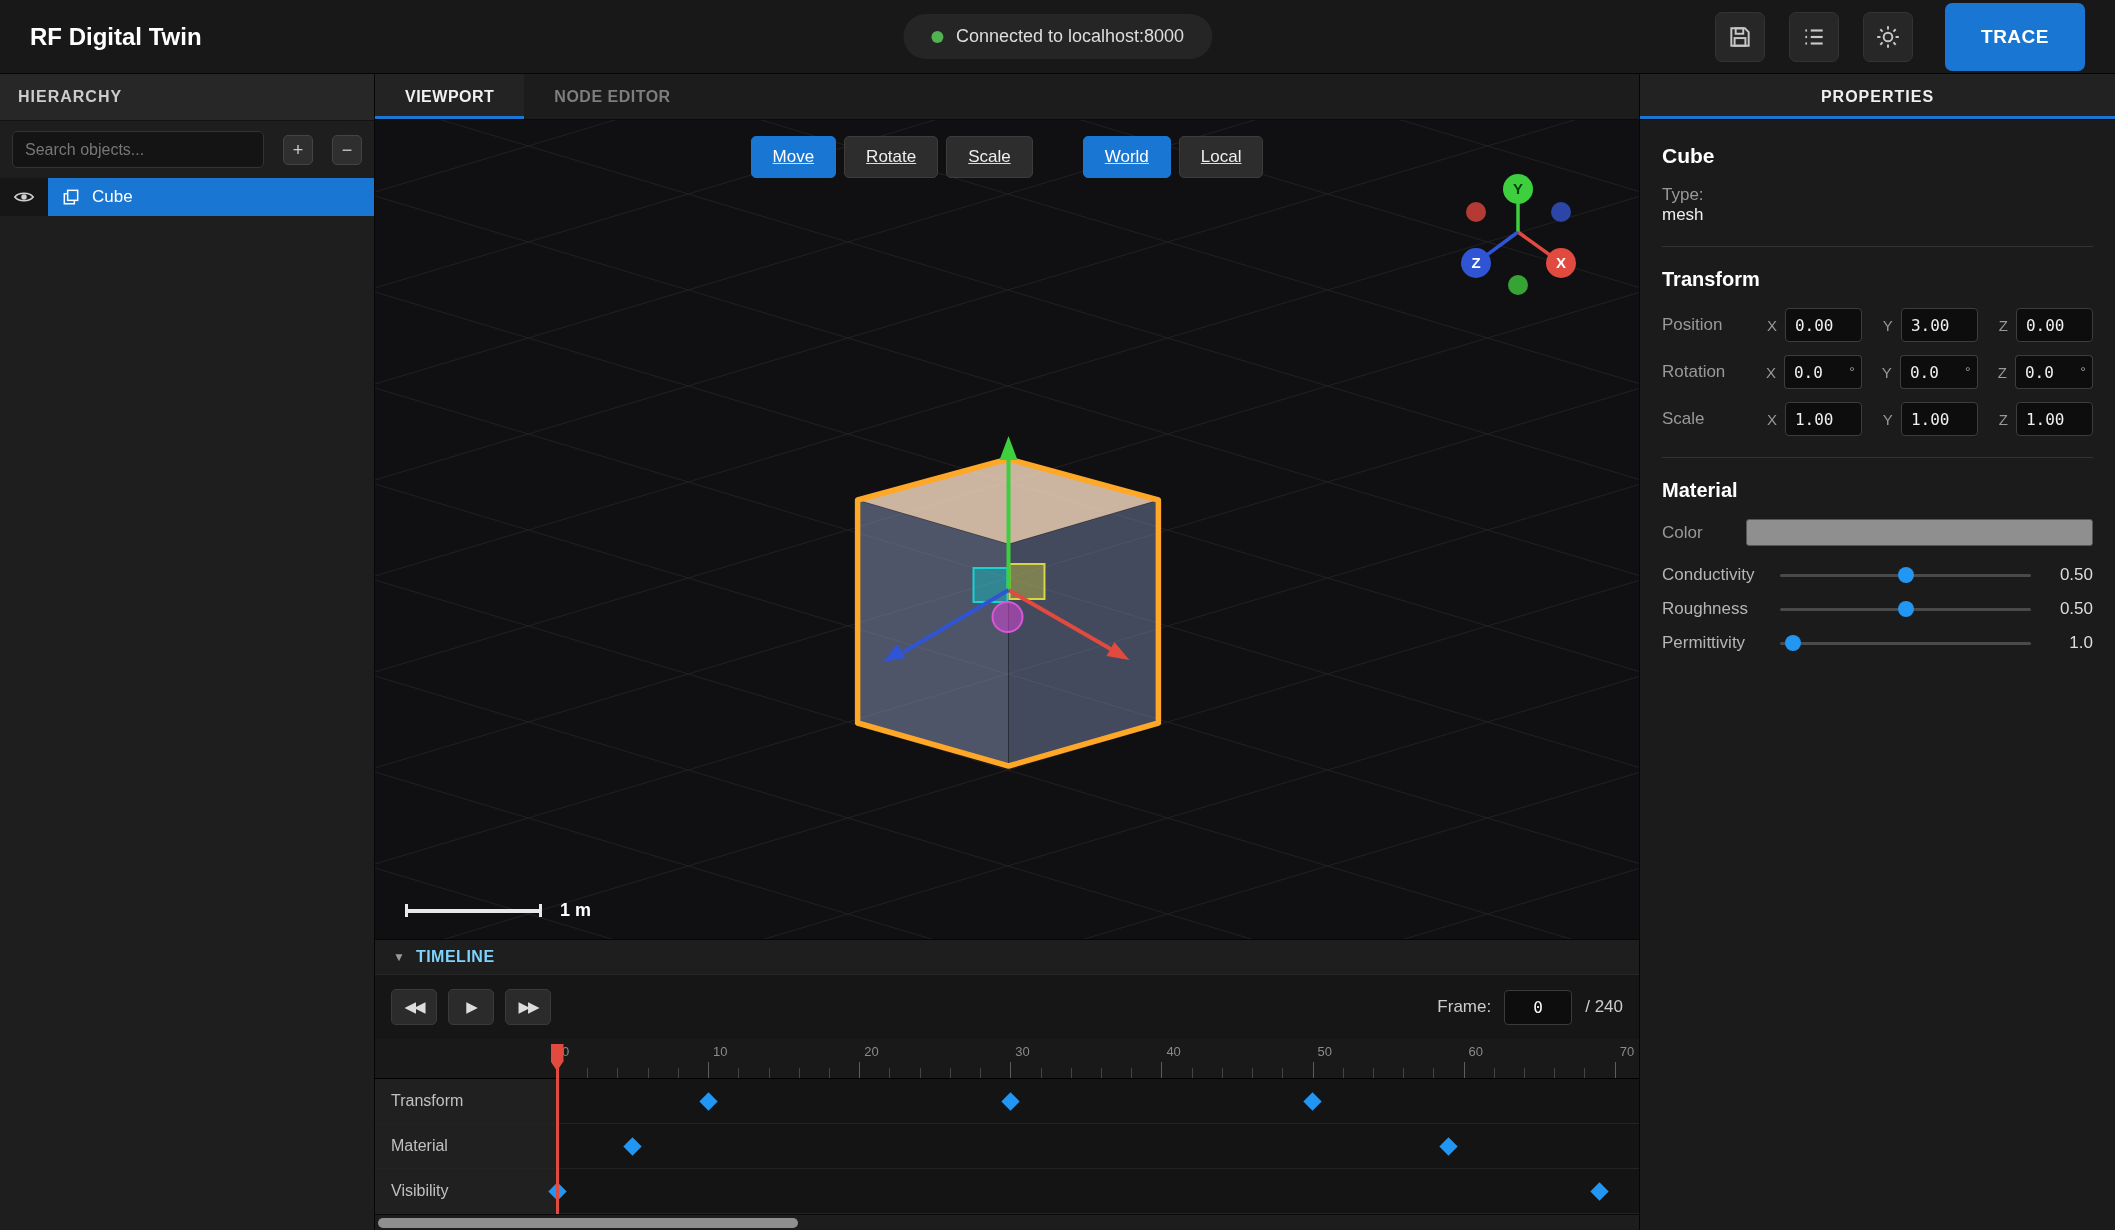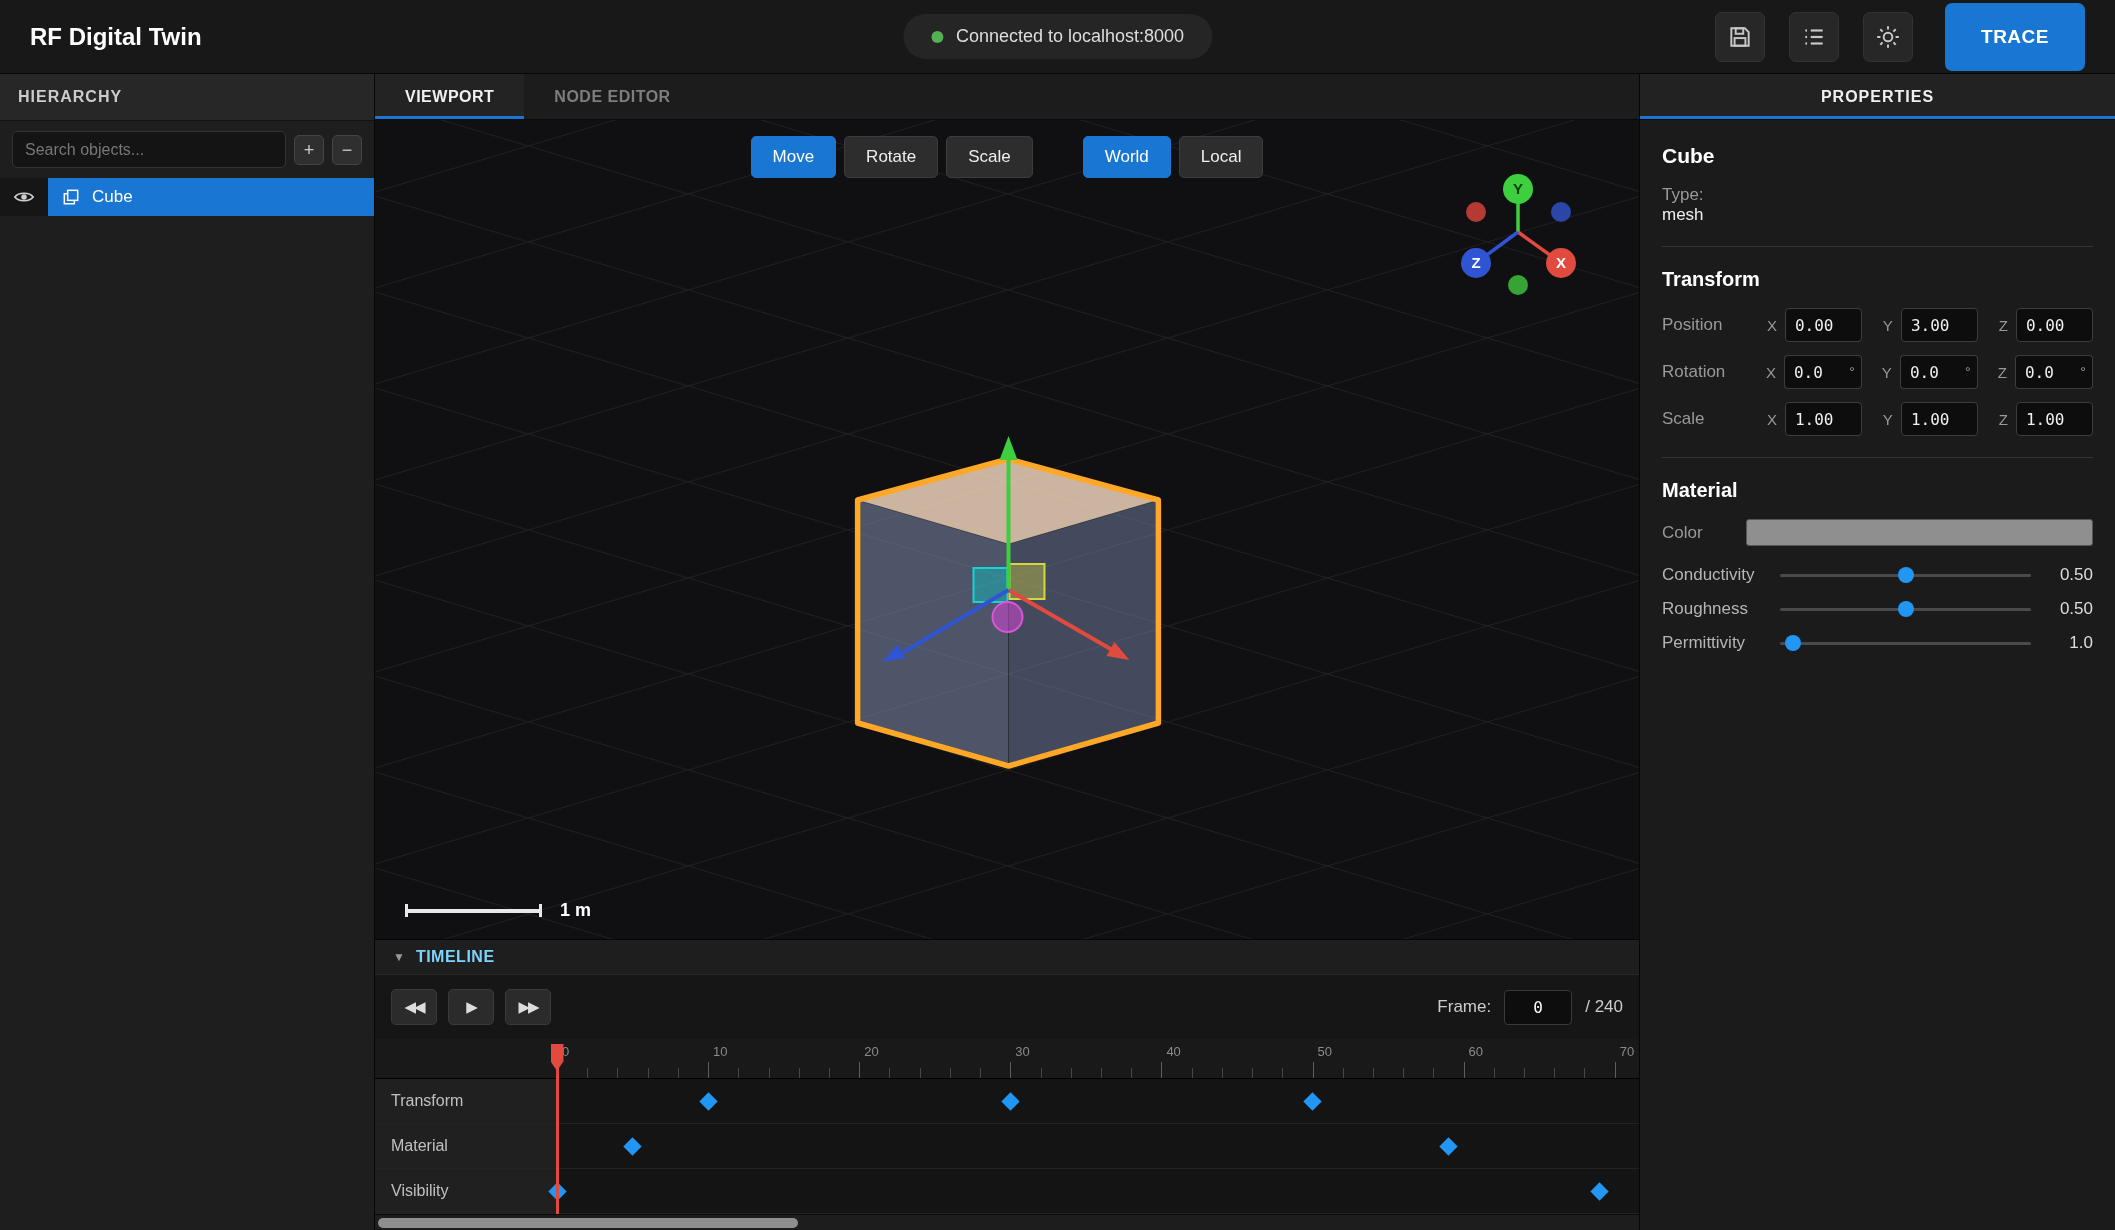--- a/index.html
+++ b/index.html
@@ -21,21 +21,21 @@
   .trace-btn{height:68px;padding:0 36px;border:none;border-radius:7px;background:#1976d2;
     color:#fff;font-weight:700;font-size:19px;letter-spacing:.5px;cursor:pointer;margin-left:8px;}
 
   .content{flex:1;display:flex;min-height:0;}
 
   
   .hierarchy{flex:0 0 375px;background:#1e1e1e;border-right:1px solid #060606;
     display:flex;flex-direction:column;}
   .panel-header{height:47px;background:#272727;display:flex;align-items:center;padding:0 18px;
     font-size:16px;font-weight:700;letter-spacing:1px;color:#ccc;border-bottom:1px solid #131313;}
-  .search-row{display:flex;align-items:center;gap:8px;padding:10px 12px;}
+  .search-row{display:flex;align-items:center;gap:19px;padding:10px 12px;}
   .search-input{flex:1;height:37px;background:#141414;border:1px solid #333;border-radius:5px;
     color:#ddd;font-size:16px;padding:0 12px;font-family:inherit;min-width:0;}
   .search-input::placeholder{color:#777;}
   .mini-btn{width:30px;height:30px;background:#2f2f2f;border:1px solid #444;border-radius:5px;
     color:#ccc;font-size:18px;line-height:1;display:flex;align-items:center;justify-content:center;cursor:pointer;}
   .tree{flex:1;}
   .tree-row{height:38px;display:flex;align-items:stretch;cursor:pointer;}
   .eye-cell{width:48px;flex:0 0 48px;background:#161616;display:flex;align-items:center;justify-content:center;}
   .row-body{flex:1;display:flex;align-items:center;gap:11px;padding:0 13px;color:#fff;font-size:17px;}
   .tree-row.selected .row-body{background:#1976d2;}
@@ -45,21 +45,21 @@
   .main-tabs{flex:0 0 46px;background:#1c1c1c;display:flex;border-bottom:1px solid #0a0a0a;}
   .main-tab{padding:0 30px;display:flex;align-items:center;font-size:16px;font-weight:700;
     letter-spacing:.5px;color:#7e7e7e;cursor:pointer;}
   .main-tab.active{color:#f0f0f0;background:#232323;box-shadow:inset 0 -3px 0 #1976d2;}
 
   
   .viewport{flex:1;position:relative;background:#101012;overflow:hidden;}
   #grid,.scene{position:absolute;inset:0;width:100%;height:100%;}
   #grid line{stroke:#212124;stroke-width:1;}
   .vp-toolbar{position:absolute;top:16px;left:0;right:0;display:flex;justify-content:center;
-    gap:8px;align-items:center;}
+    gap:8px;align-items:center;text-decoration:underline;}
   .vp-btn{height:42px;padding:0 21px;border-radius:5px;background:#2d2d2d;border:1px solid #3c3c3c;
     color:#eee;font-size:17px;cursor:pointer;font-family:inherit;}
   .vp-btn.active{background:#1976d2;border-color:#1976d2;color:#fff;}
   .vp-spacer{width:34px;}
   .axis-gizmo{position:absolute;top:22px;right:31px;width:180px;height:180px;}
   .axis-gizmo text{font-family:"Liberation Sans",sans-serif;font-size:15px;font-weight:bold;text-anchor:middle;}
   .scalebar{position:absolute;left:30px;bottom:18px;display:flex;align-items:center;gap:18px;}
   .scalebar .bar{width:137px;height:13px;border-left:3px solid #e8e8e8;border-right:3px solid #e8e8e8;position:relative;}
   .scalebar .bar::after{content:"";position:absolute;left:0;right:0;top:5px;height:4px;background:#e8e8e8;}
   .scalebar .sb-label{font-size:18px;font-weight:700;color:#fff;}

